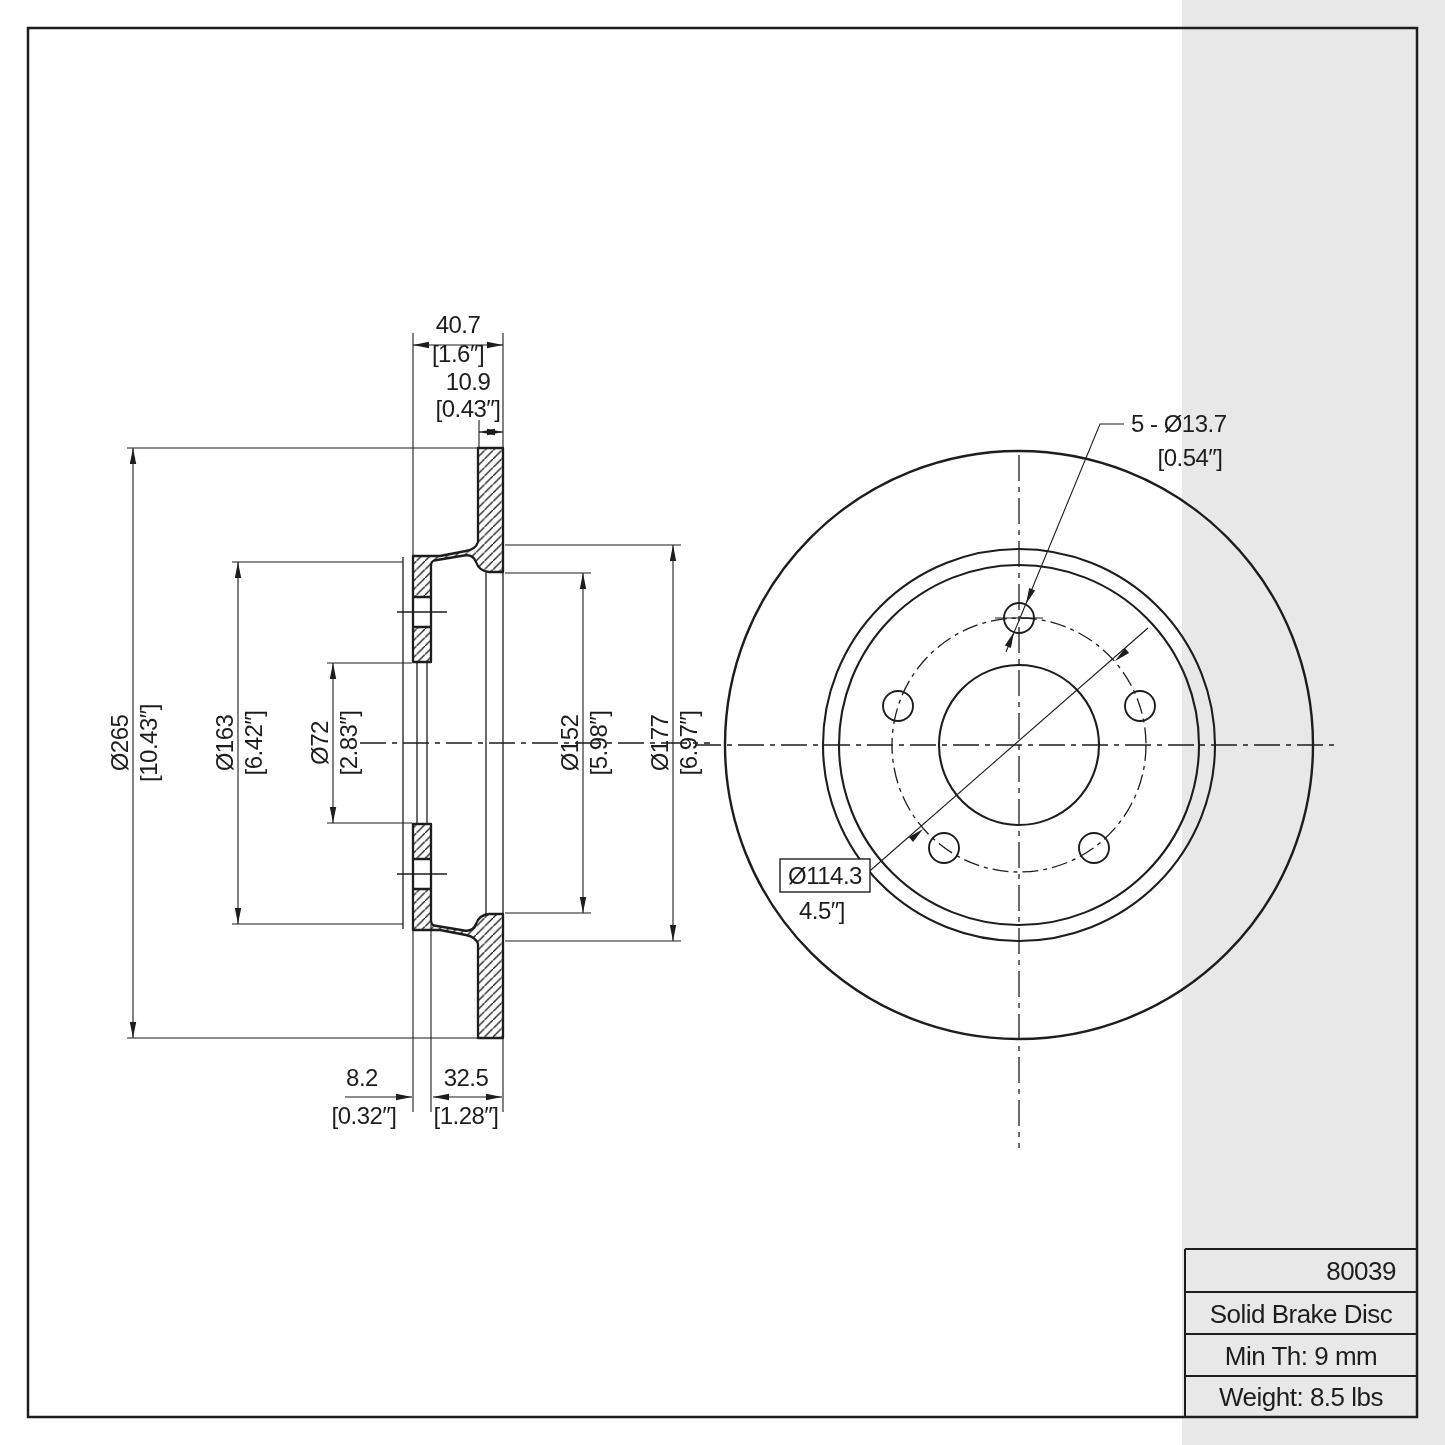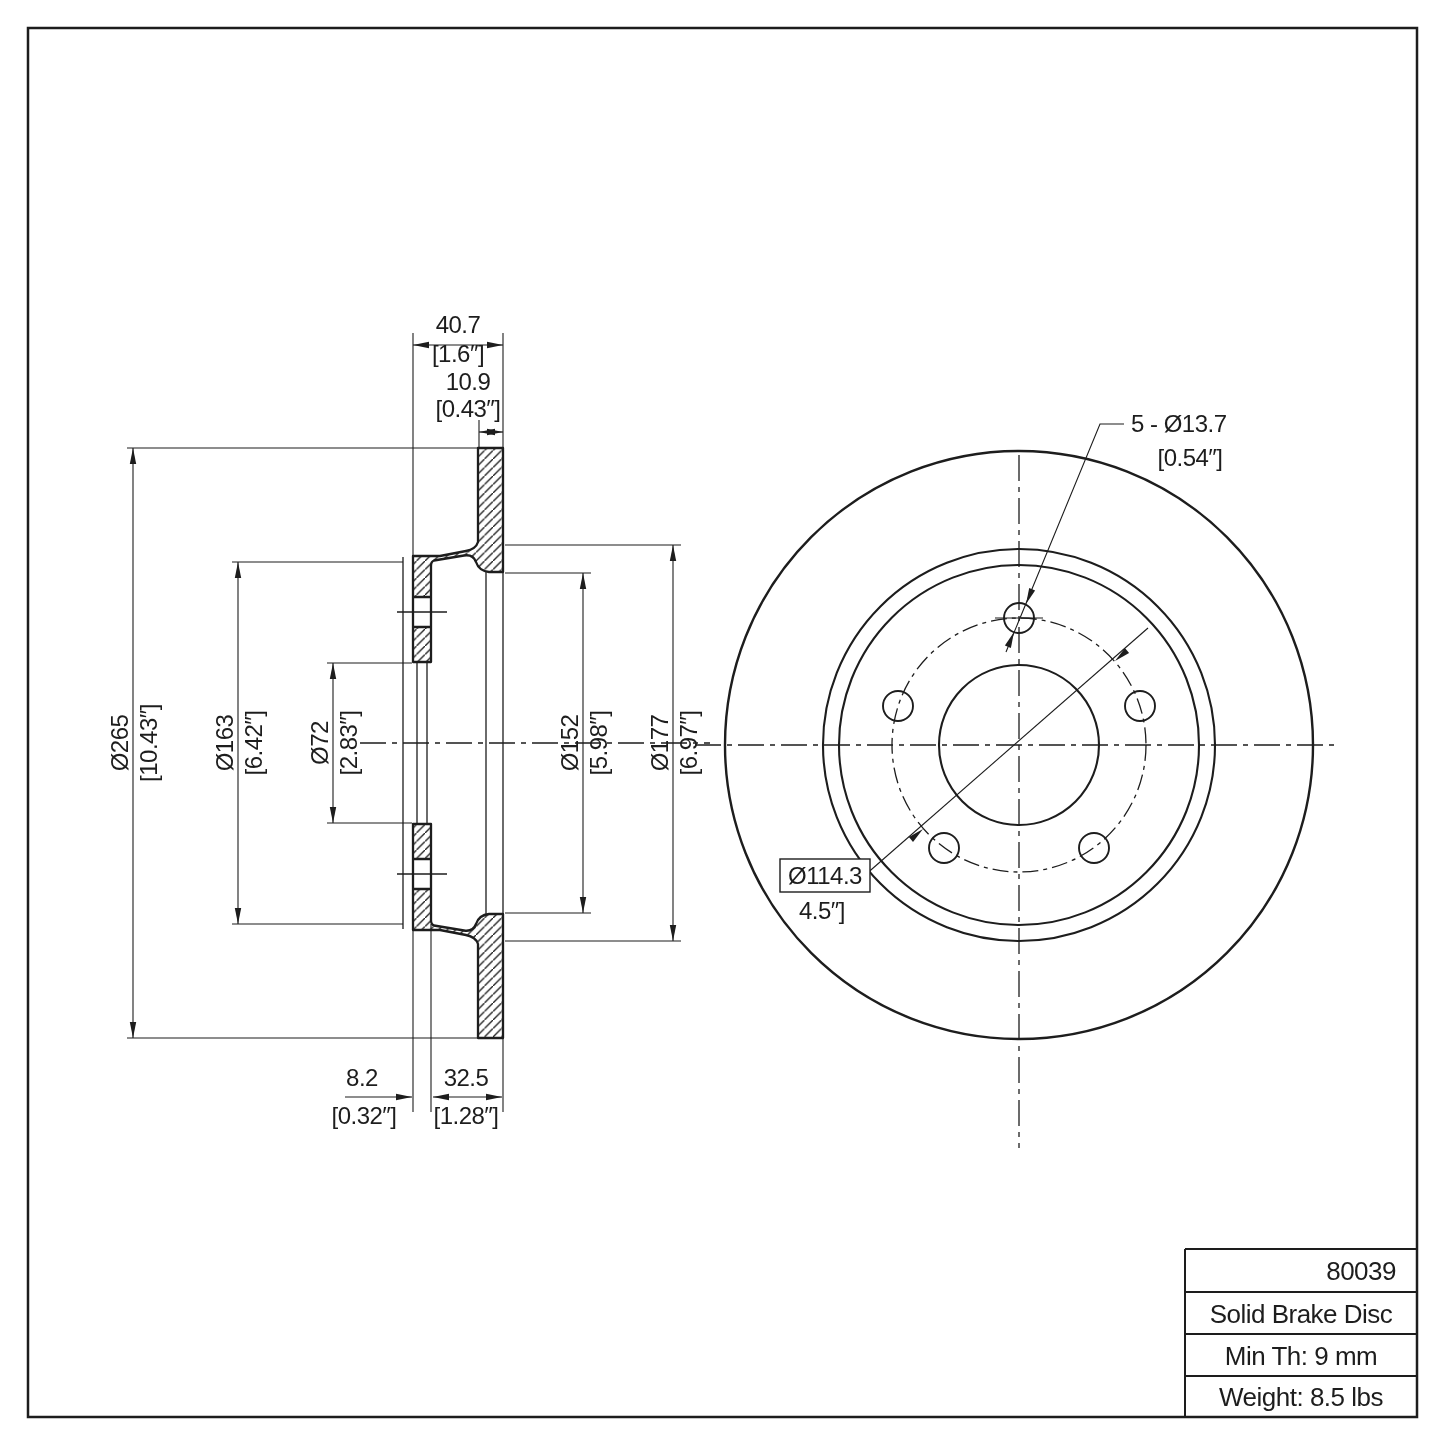--- a/index.html
+++ b/index.html
@@ -1,17 +1,17 @@
 <!DOCTYPE html>
 <html><head>
 <meta charset="utf-8">
 <style>
   html,body{margin:0;padding:0;background:#e8e8e8;}
   #canvas{
-    position:relative;width:1445px;height:1445px;background:#ffffff;
+    position:relative;width:1182px;height:1445px;background:#ffffff;
     font-family:"Liberation Sans","DejaVu Sans",sans-serif;
   }
   svg text{
     font-family:"Liberation Sans","DejaVu Sans",sans-serif;
     fill:#1d1d1d;
   }
   .dimtxt{font-size:24px;letter-spacing:-0.5px;}
   .tbltxt{font-size:26px;letter-spacing:-0.5px;}
 </style>
 </head>

